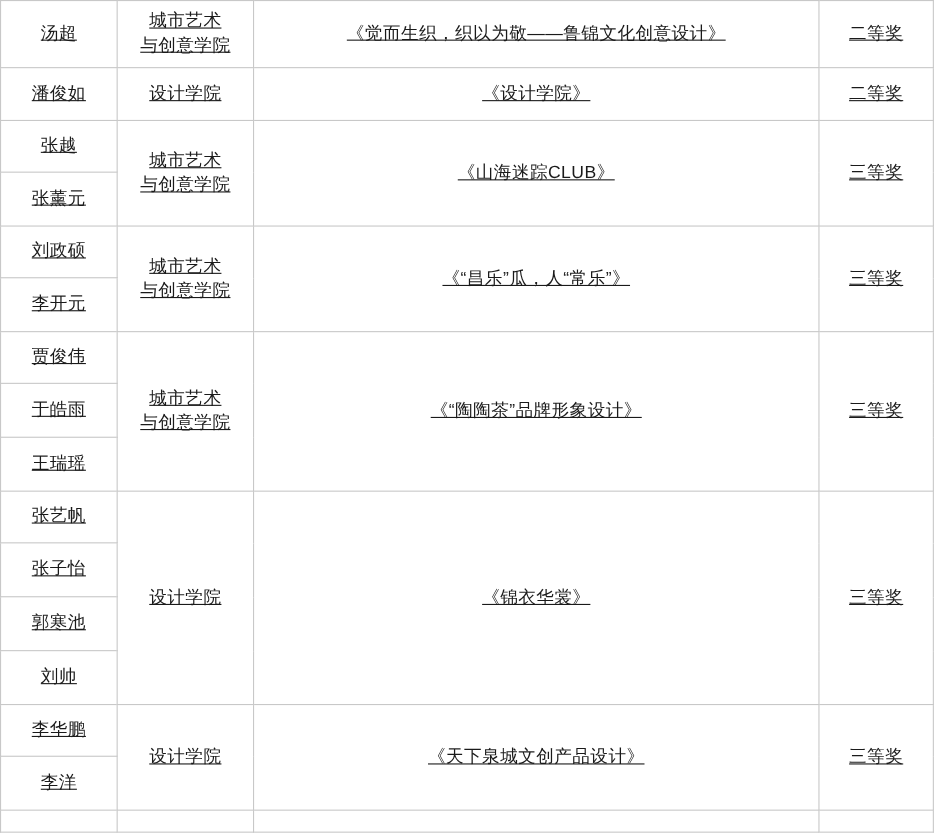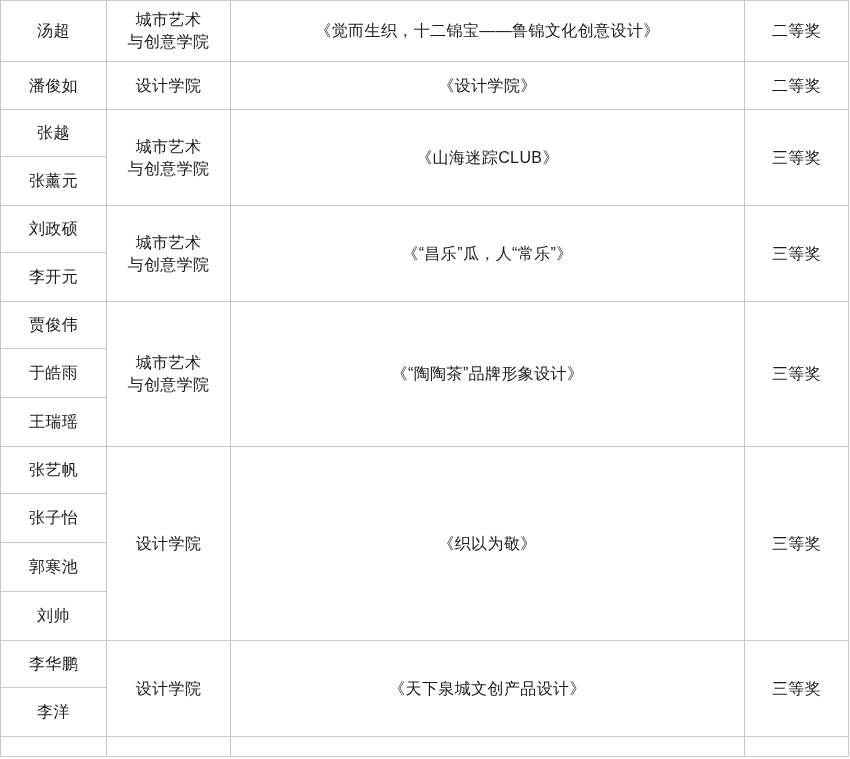--- a/index.html
+++ b/index.html
@@ -12,20 +12,21 @@
     height: 759px;
     font-family: "Liberation Sans", sans-serif;
     color: #1a1a1a;
     overflow: hidden;
   }
   .sheet {
     width: 850px;
     height: 759px;
     position: relative;
     box-sizing: border-box;
+    text-decoration: underline;
   }
   table.award-table {
     border-collapse: collapse;
     table-layout: fixed;
     width: 848px;
     margin: 0;
   }
   table.award-table td {
     border: 1px solid #c8c8c8;
     text-align: center;
@@ -67,21 +68,21 @@
       <col class="c-award">
     </colgroup>
     <tbody>
 
       <tr class="r-h1">
         <td class="name-cell">汤超</td>
         <td class="college-cell">
           <div>城市艺术</div>
           <div>与创意学院</div>
         </td>
-        <td class="work-cell">《觉而生织，十二锦宝——鲁锦文化创意设计》</td>
+        <td class="work-cell">《觉而生织，织以为敬——鲁锦文化创意设计》</td>
         <td class="award-cell">二等奖</td>
       </tr>
 
       <tr class="r-h2">
         <td class="name-cell">潘俊如</td>
         <td class="college-cell">设计学院</td>
         <td class="work-cell">《设计学院》</td>
         <td class="award-cell">二等奖</td>
       </tr>
 
@@ -123,21 +124,21 @@
       <tr class="r-h3">
         <td class="name-cell">于皓雨</td>
       </tr>
       <tr class="r-h3">
         <td class="name-cell">王瑞瑶</td>
       </tr>
 
       <tr class="r-h4">
         <td class="name-cell">张艺帆</td>
         <td class="college-cell" rowspan="4">设计学院</td>
-        <td class="work-cell" rowspan="4">《织以为敬》</td>
+        <td class="work-cell" rowspan="4">《锦衣华裳》</td>
         <td class="award-cell" rowspan="4">三等奖</td>
       </tr>
       <tr class="r-h3">
         <td class="name-cell">张子怡</td>
       </tr>
       <tr class="r-h3">
         <td class="name-cell">郭寒池</td>
       </tr>
       <tr class="r-h3">
         <td class="name-cell">刘帅</td>

